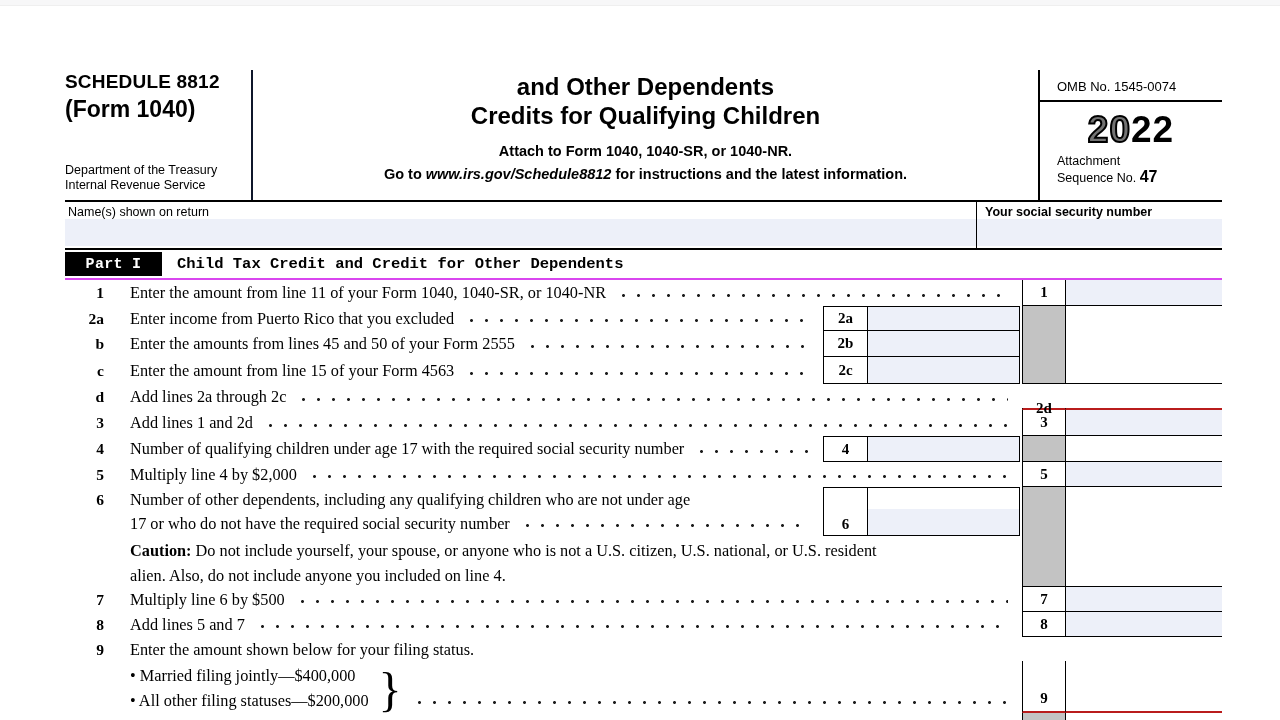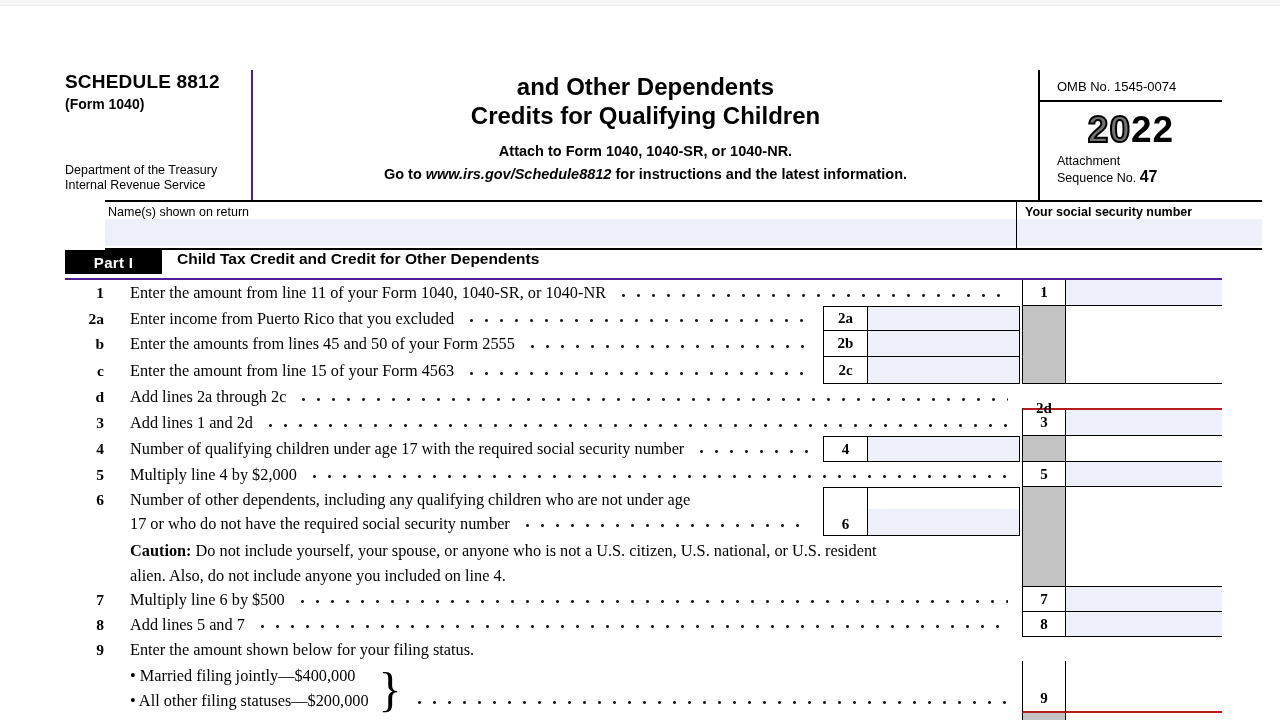--- a/index.html
+++ b/index.html
@@ -3,49 +3,49 @@
 <meta charset="utf-8">
 <style>
   * { box-sizing: border-box; margin: 0; padding: 0; }
   html,body { background:#fff; }
   .page { position:relative; width:1280px; height:720px; background:#ffffff; overflow:hidden;
           font-family:"Liberation Serif", serif; color:#000; }
   .topstrip { position:absolute; left:0; top:0; width:1280px; height:6px; background:#f7f7f8; border-bottom:1px solid #efefef; }
 
   
   .hdr { position:absolute; left:65px; top:70px; width:1157px; height:130px; display:flex; }
-  .hdr-left { width:188px; border-right:2px solid #4c1d95; position:relative; padding-top:1px; }
+  .hdr-left { width:188px; border-right:2px solid #0f172a; position:relative; padding-top:1px; }
   .sched { font-family:"Liberation Sans",sans-serif; font-weight:bold; font-size:19px; letter-spacing:.2px; }
-  .f1040 { font-family:"Liberation Sans",sans-serif; font-weight:bold; font-size:14px; margin-top:3px; }
+  .f1040 { font-family:"Liberation Sans",sans-serif; font-weight:bold; font-size:23px; margin-top:3px; }
   .dept  { position:absolute; left:0; bottom:7px; font-family:"Liberation Sans",sans-serif; font-size:12.5px; line-height:15px; }
   .hdr-center { flex:1; text-align:center; font-family:"Liberation Sans",sans-serif; }
   .title { font-weight:bold; font-size:24px; line-height:29px; padding-top:2px; }
   .attach { font-weight:bold; font-size:14.5px; margin-top:13px; }
   .goto { font-weight:bold; font-size:14.5px; margin-top:7px; }
   .goto .url { font-style:italic; }
   .hdr-right { width:184px; border-left:2px solid #000; font-family:"Liberation Sans",sans-serif; }
   .omb { font-size:13px; padding:9px 0 6px 17px; border-bottom:2px solid #000; }
   .year { text-align:center; font-weight:bold; font-size:37px; letter-spacing:1px; margin-top:7px; font-family:"Liberation Sans",sans-serif; }
   .y-out { color:#737373; -webkit-text-stroke:2px #000; }
   .attseq { font-size:12.5px; line-height:15px; padding-left:17px; margin-top:3px; }
   .att-no { font-size:16px; font-weight:bold; }
 
   
   .idrow { position:absolute; left:65px; top:200px; width:1157px; height:50px;
            border-top:2px solid #000; border-bottom:2px solid #000; display:flex;
-           font-family:"Liberation Sans",sans-serif;margin-left:40px; }
+           font-family:"Liberation Sans",sans-serif; }
   .id-name { flex:1; position:relative; }
   .id-ssn  { width:246px; border-left:1px solid #000; position:relative; }
   .id-label { font-size:12.5px; padding:3px 0 0 3px; }
   .id-ssn .id-label { font-weight:bold; padding-left:8px; }
   .id-field { position:absolute; left:0; right:0; bottom:2px; height:27px; background:var(--field); }
 
   
-  .part1 { position:absolute; left:65px; top:250px; width:1157px; height:30px; border-bottom:2px solid #4c1d95;
-           display:flex; font-family:Liberation Sans, sans-serif; }
+  .part1 { position:absolute; left:65px; top:250px; width:1157px; height:30px; border-bottom:2px solid #d946ef;
+           display:flex; align-items:center; font-family:Liberation Mono, monospace; }
   .p1badge { background:#000; color:#fff; font-weight:bold; font-size:15px; width:97px; height:24px;
              display:flex; align-items:center; justify-content:center; letter-spacing:.3px; }
   .p1title { font-weight:bold; font-size:15.5px; margin-left:15px; }
 
   
   .fbody { position:absolute; left:65px; top:280px; width:1157px; font-size:16.3px; }
   .r { display:flex; align-items:center; }
   .h25 { height:25px; } .h26 { height:26px; } .h27 { height:27px; }
   .mnum { width:39px; flex:none; font-weight:bold; font-size:15.5px; text-align:right; }
   .txt { flex:none; padding-left:26px; white-space:nowrap;text-align:right; }

